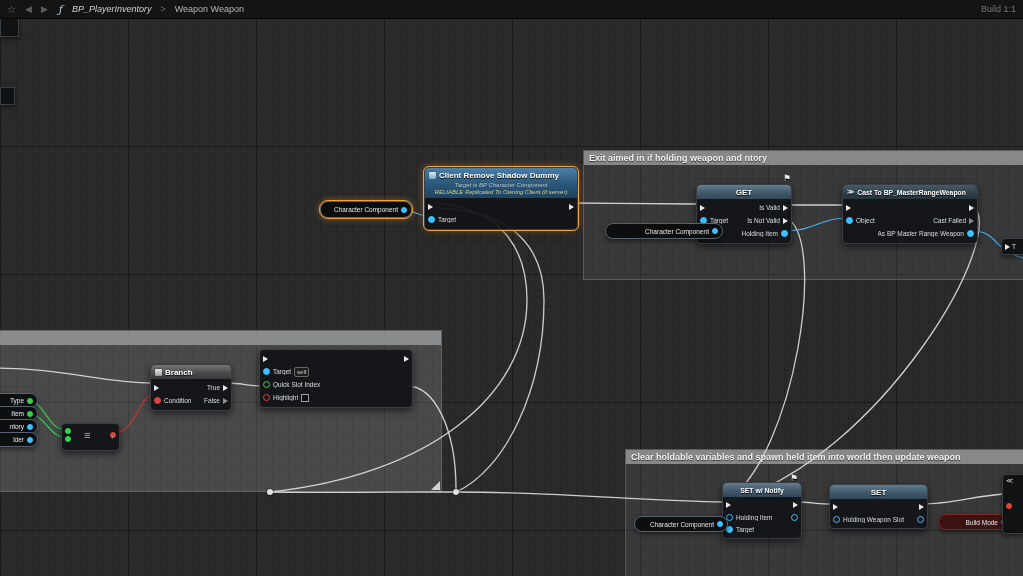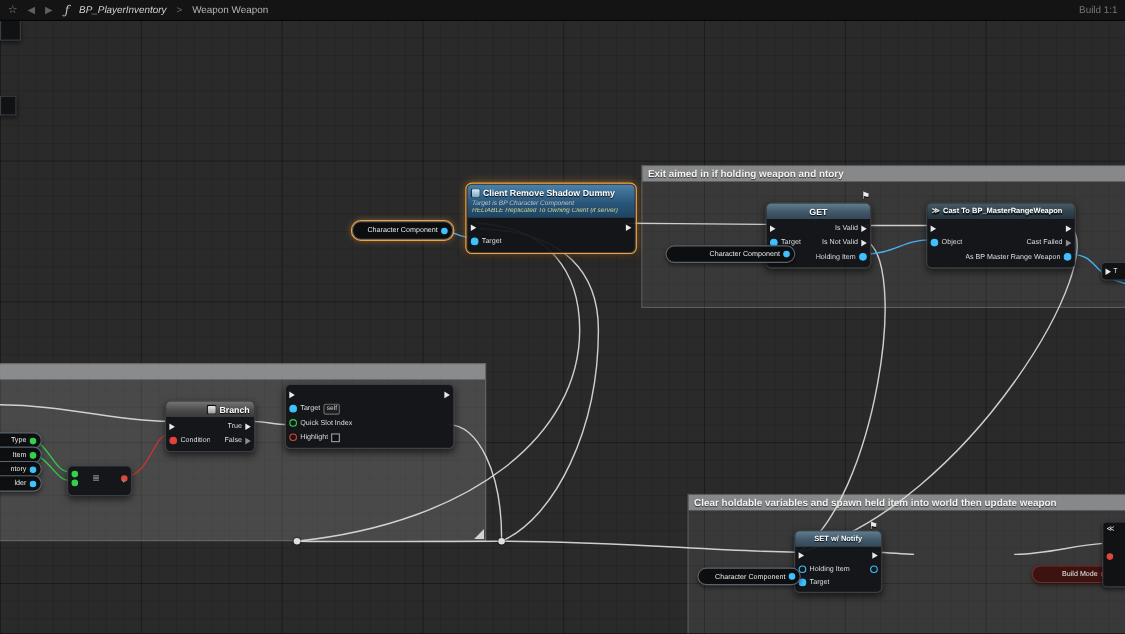--- a/index.html
+++ b/index.html
@@ -43,30 +43,30 @@
   .wire-exec{fill:none;stroke:#dcdcdc;stroke-width:1.3;opacity:.92;}
   .wire-obj{fill:none;stroke:#49b8ff;stroke-width:1.2;opacity:.95;}
   .wire-int{fill:none;stroke:#2fd24c;stroke-width:1.2;opacity:.95;}
   .wire-bool{fill:none;stroke:#c8352f;stroke-width:1.2;opacity:.95;}
 
   
   .node{position:absolute;z-index:3;background:rgba(18,20,23,.95);
     border:1px solid rgba(115,120,125,.4);border-radius:5px;
     box-shadow:0 3px 7px rgba(0,0,0,.55);color:#ddd;}
   .node.sel{outline:1.5px solid #f2a13c;box-shadow:0 0 9px rgba(242,161,60,.55),0 3px 7px rgba(0,0,0,.55);}
-  .nhead{border-radius:4px 4px 0 0;padding-bottom:2px;}
+  .nhead{border-radius:4px 4px 0 0;padding-bottom:2px;text-align:center;}
   .nhdr{display:flex;align-items:center;gap:3px;padding:1px 4px;height:12px;
     font-size:8px;font-weight:bold;color:#fff;text-shadow:0 1px 1px #000;
     border-radius:4px 4px 0 0;white-space:nowrap;overflow:hidden;}
   .nhdr.center{justify-content:center;}
   .nhdr.small{font-size:6.8px;}
   .hdr-fn{background:linear-gradient(180deg,#4a80a8 0%,#2a567a 55%,#1f4360 100%);}
   .hdr-steel{background:linear-gradient(180deg,#607d8e 0%,#41596a 55%,#33475a 100%);}
   .hdr-cast{background:linear-gradient(180deg,#475b66 0%,#30424c 55%,#25343d 100%);}
-  .hdr-branch{background:linear-gradient(180deg,#757575 0%,#4c4c4c 55%,#3a3a3a 100%);justify-content:flex-end;}
+  .hdr-branch{background:linear-gradient(180deg,#757575 0%,#4c4c4c 55%,#3a3a3a 100%);}
   .hicon{width:7px;height:7px;border-radius:1px;flex:0 0 auto;
     background:linear-gradient(#d9e8f2,#7fa8c0);box-shadow:0 0 1px #000;}
   .hicon.gray{background:linear-gradient(#e8e8e8,#9a9a9a);}
   .cicon{font-size:7px;color:#eaeaea;}
   .nsub{font-style:italic;font-size:6px;line-height:7px;color:#b5c0c6;padding:0 4px;
     white-space:nowrap;overflow:hidden;}
   .nsub.rel{color:#c9cf94;}
   .rows{padding:2px 0 3px;}
   .row{display:flex;align-items:center;height:13px;padding:0 3px;gap:3px;}
   .rows.tight .row{height:12px;}
@@ -333,20 +333,38 @@
           </div>
         <div class="row">
             <span class="dot filled" style="--c:#3fc1ff"></span>
             <span class="plabel">Target</span>
             <span class="sp"></span>
           </div>
       </div>
     </div>
     <span class="flag" style="left:790px;top:455px">⚑</span>
 
+    <div class="node" style="left:829px;top:466px;width:97px">
+      <div class="nhdr hdr-steel center">
+          <span>SET</span>
+        </div>
+      <div class="rows tight">
+        <div class="row">
+            <span class="exec"></span>
+            <span class="sp"></span>
+            <span class="exec"></span>
+          </div>
+        <div class="row">
+            <span class="dot" style="--c:#3fc1ff"></span>
+            <span class="plabel">Holding Weapon Slot</span>
+            <span class="sp"></span>
+            <span class="dot" style="--c:#3fc1ff"></span>
+          </div>
+      </div>
+    </div>
 
     <div class="vpill" style="left:634px;top:498px;width:84px;height:14px">
       <span>Character Component</span>
       <span class="dot sm filled" style="--c:#3fc1ff"></span>
     </div>
 
     <div class="vpill red" style="left:938px;top:496px;width:64px;height:14px">
       <span>Build Mode</span>
       <span class="dot sm filled" style="--c:#e0443a"></span>
     </div>

